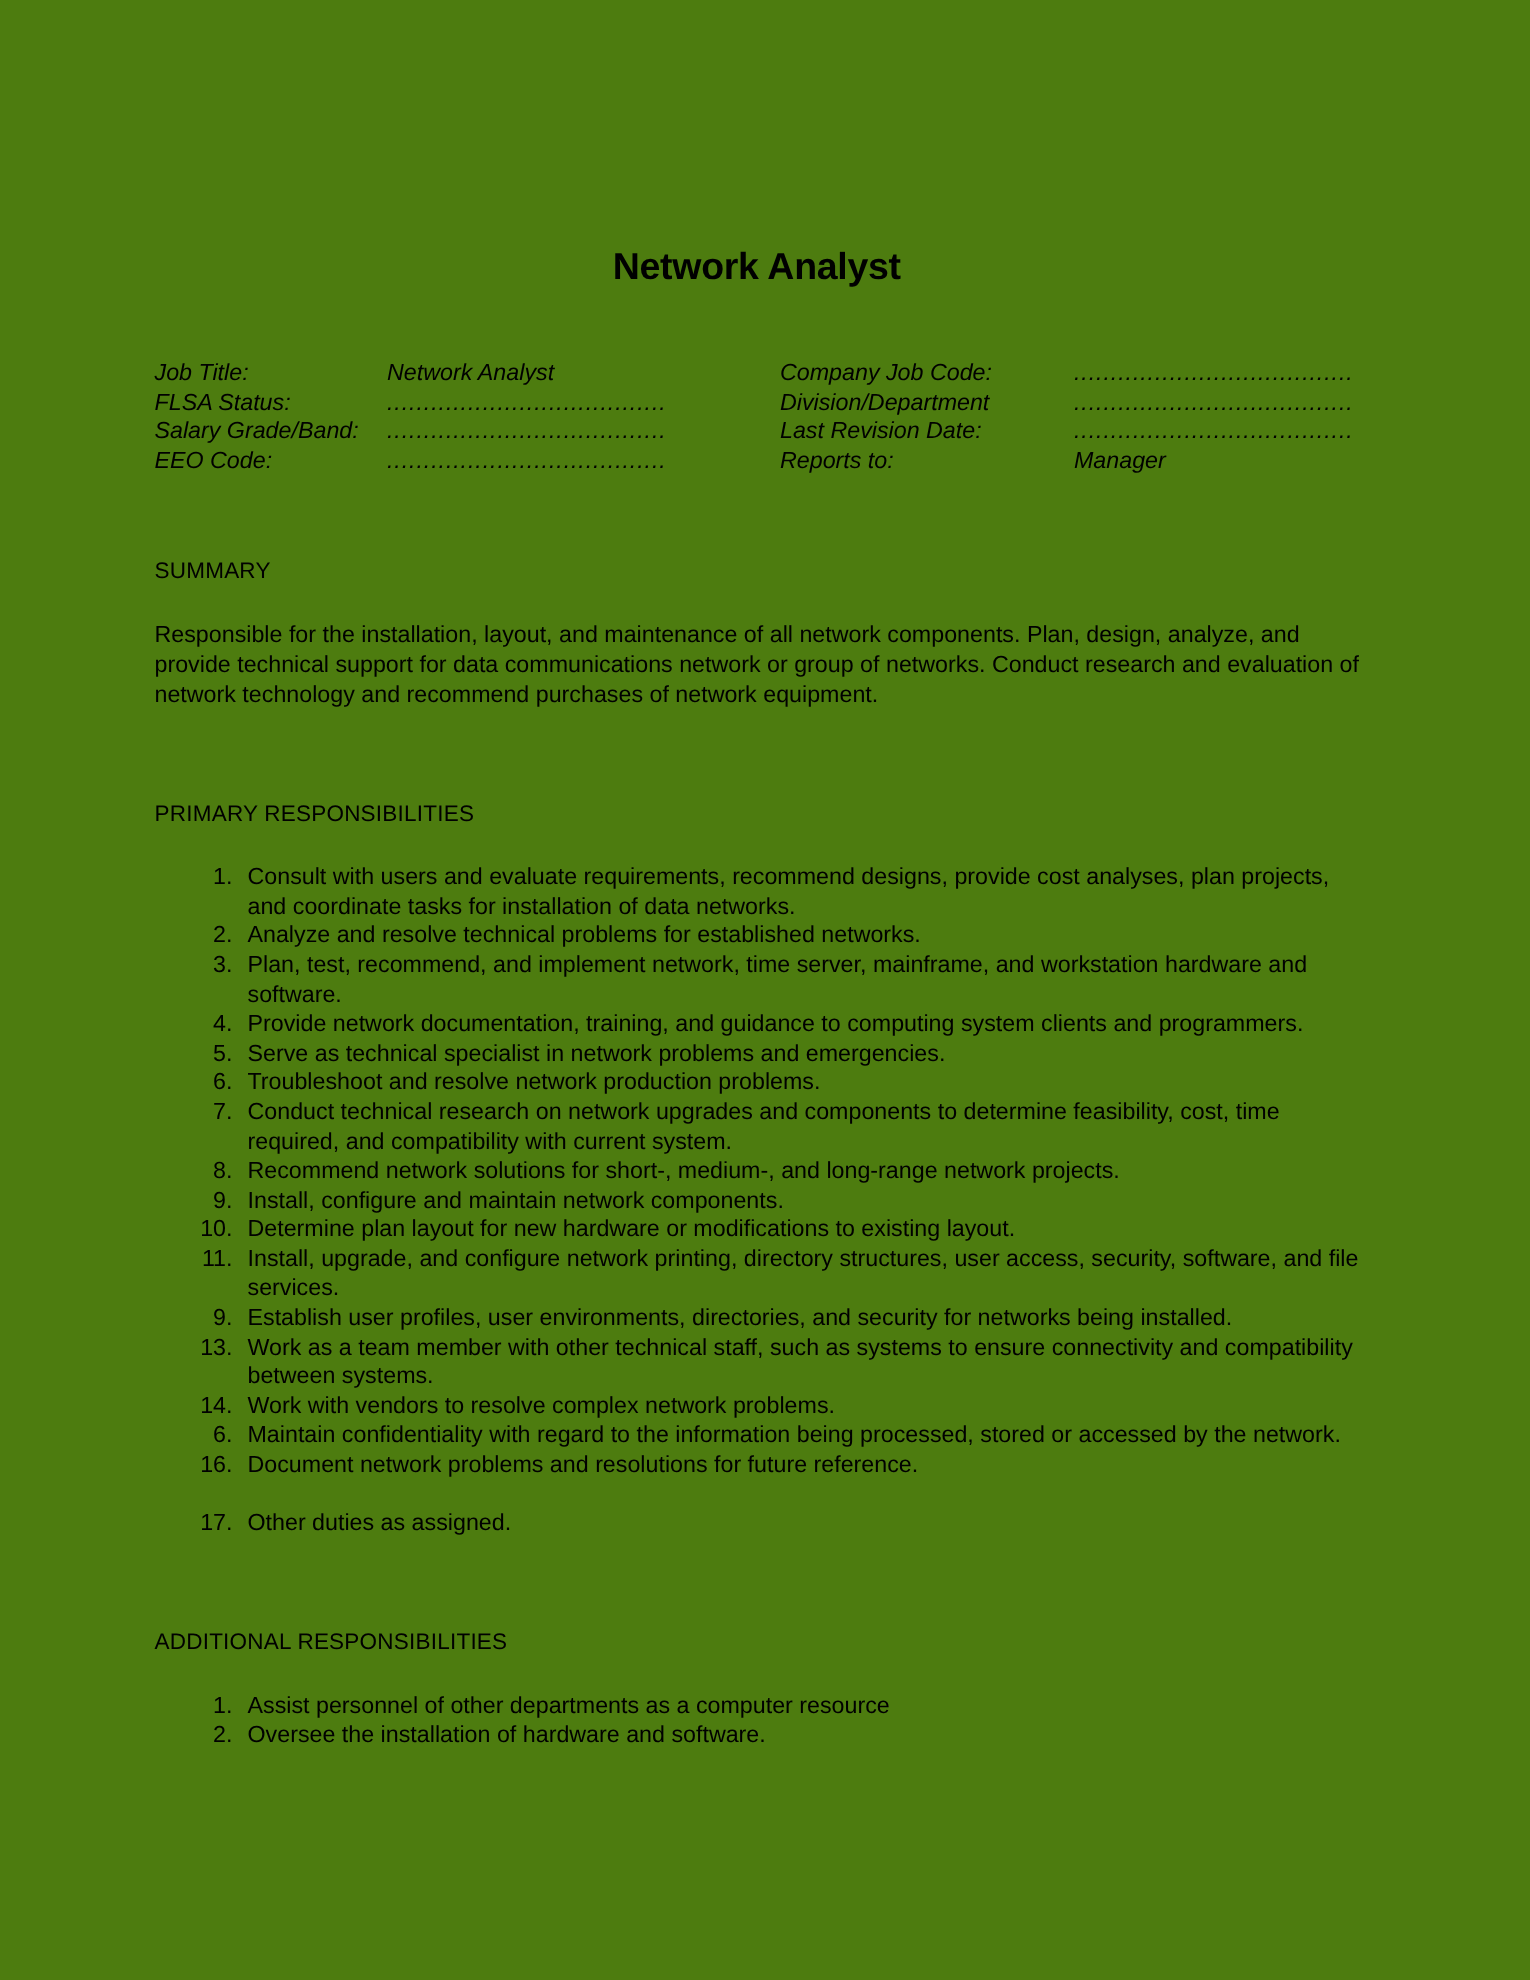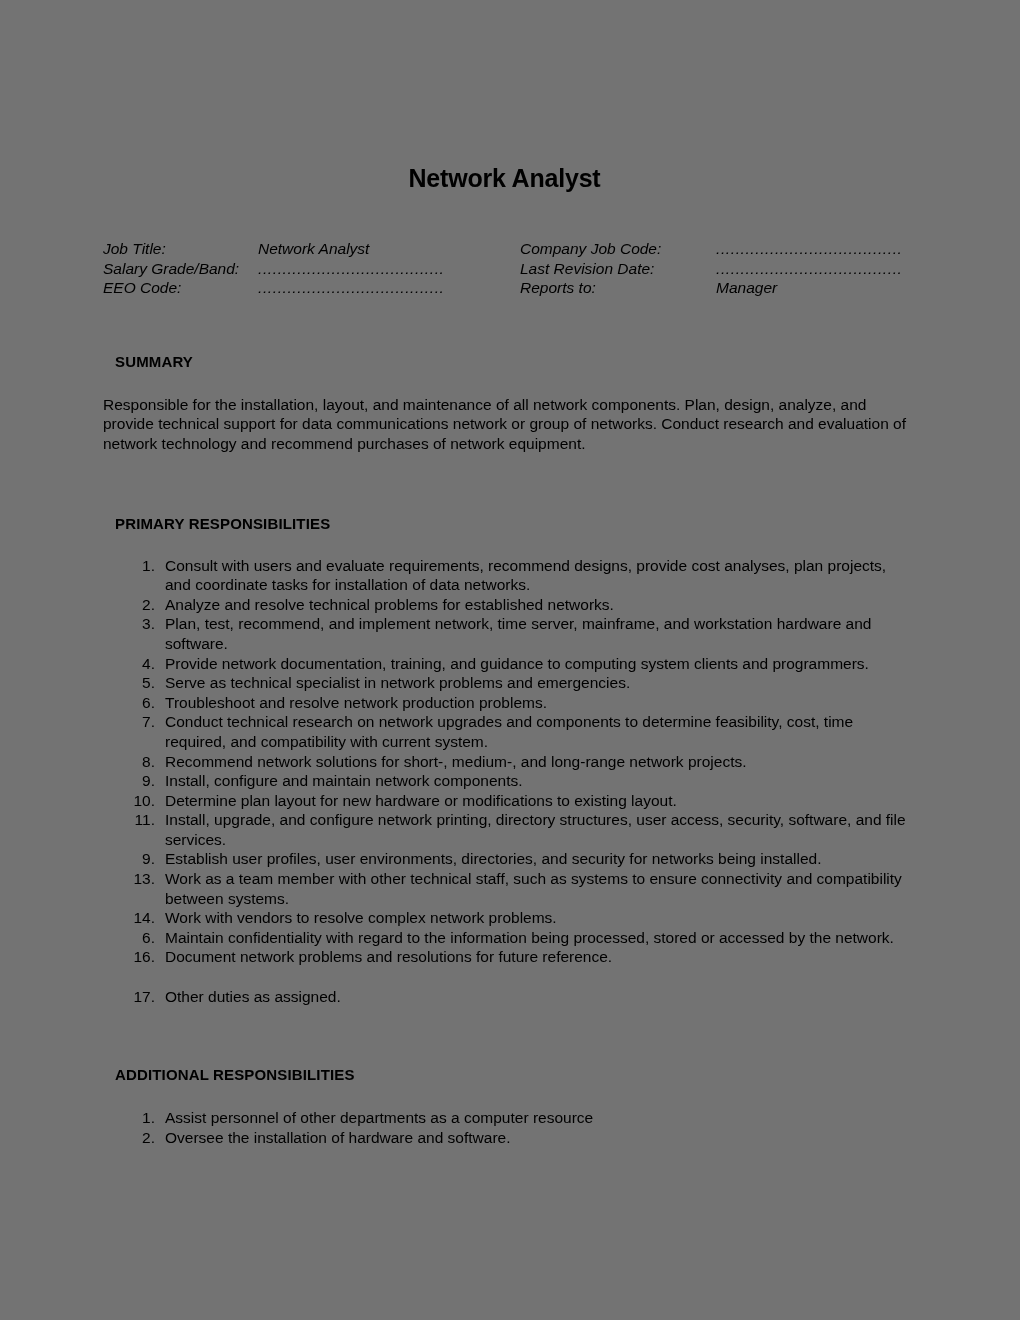--- a/index.html
+++ b/index.html
@@ -8,21 +8,21 @@
     background: #ffffff;
   }
   body {
     font-family: "Liberation Sans", sans-serif;
     color: #000000;
   }
   .page {
     position: relative;
     width: 1020px;
     height: 1320px;
-    background: #737373;
+    background: #4d7c0f;
     box-sizing: border-box;
     padding: 0;
     overflow: hidden;
   }
   .content {
     position: absolute;
     left: 103px;
     top: 0;
     width: 803px;
   }
@@ -61,23 +61,23 @@
     padding-right: 8px;
   }
   .dots {
     letter-spacing: 0.6px;
     font-size: 15.5px;
   }
 
   
   .section-head {
     font-size: 15px;
-    font-weight: bold;
+    font-weight: normal;
     letter-spacing: 0.15px;
-    margin: 12px;
+    margin: 0;
   }
   .h-summary { margin-top: 55px; }
   .h-primary { margin-top: 61px; }
   .h-additional { margin-top: 60px; }
 
   
   .para {
     font-size: 15.5px;
     line-height: 19.6px;
     margin: 0;
@@ -128,20 +128,26 @@
 
     <table class="meta">
       <tbody>
         <tr>
           <td class="label-l">Job Title:</td>
           <td class="val-l">Network Analyst</td>
           <td class="label-r">Company Job Code:</td>
           <td class="val-r dots">......................................</td>
         </tr>
         <tr>
+          <td class="label-l">FLSA Status:</td>
+          <td class="val-l dots">......................................</td>
+          <td class="label-r">Division/Department</td>
+          <td class="val-r dots">......................................</td>
+        </tr>
+        <tr>
           <td class="wide-label">Salary Grade/Band:</td>
           <td class="dots">......................................</td>
           <td class="label-r">Last Revision Date:</td>
           <td class="val-r dots">......................................</td>
         </tr>
         <tr>
           <td class="label-l">EEO Code:</td>
           <td class="val-l dots">......................................</td>
           <td class="label-r">Reports to:</td>
           <td class="val-r">Manager</td>

